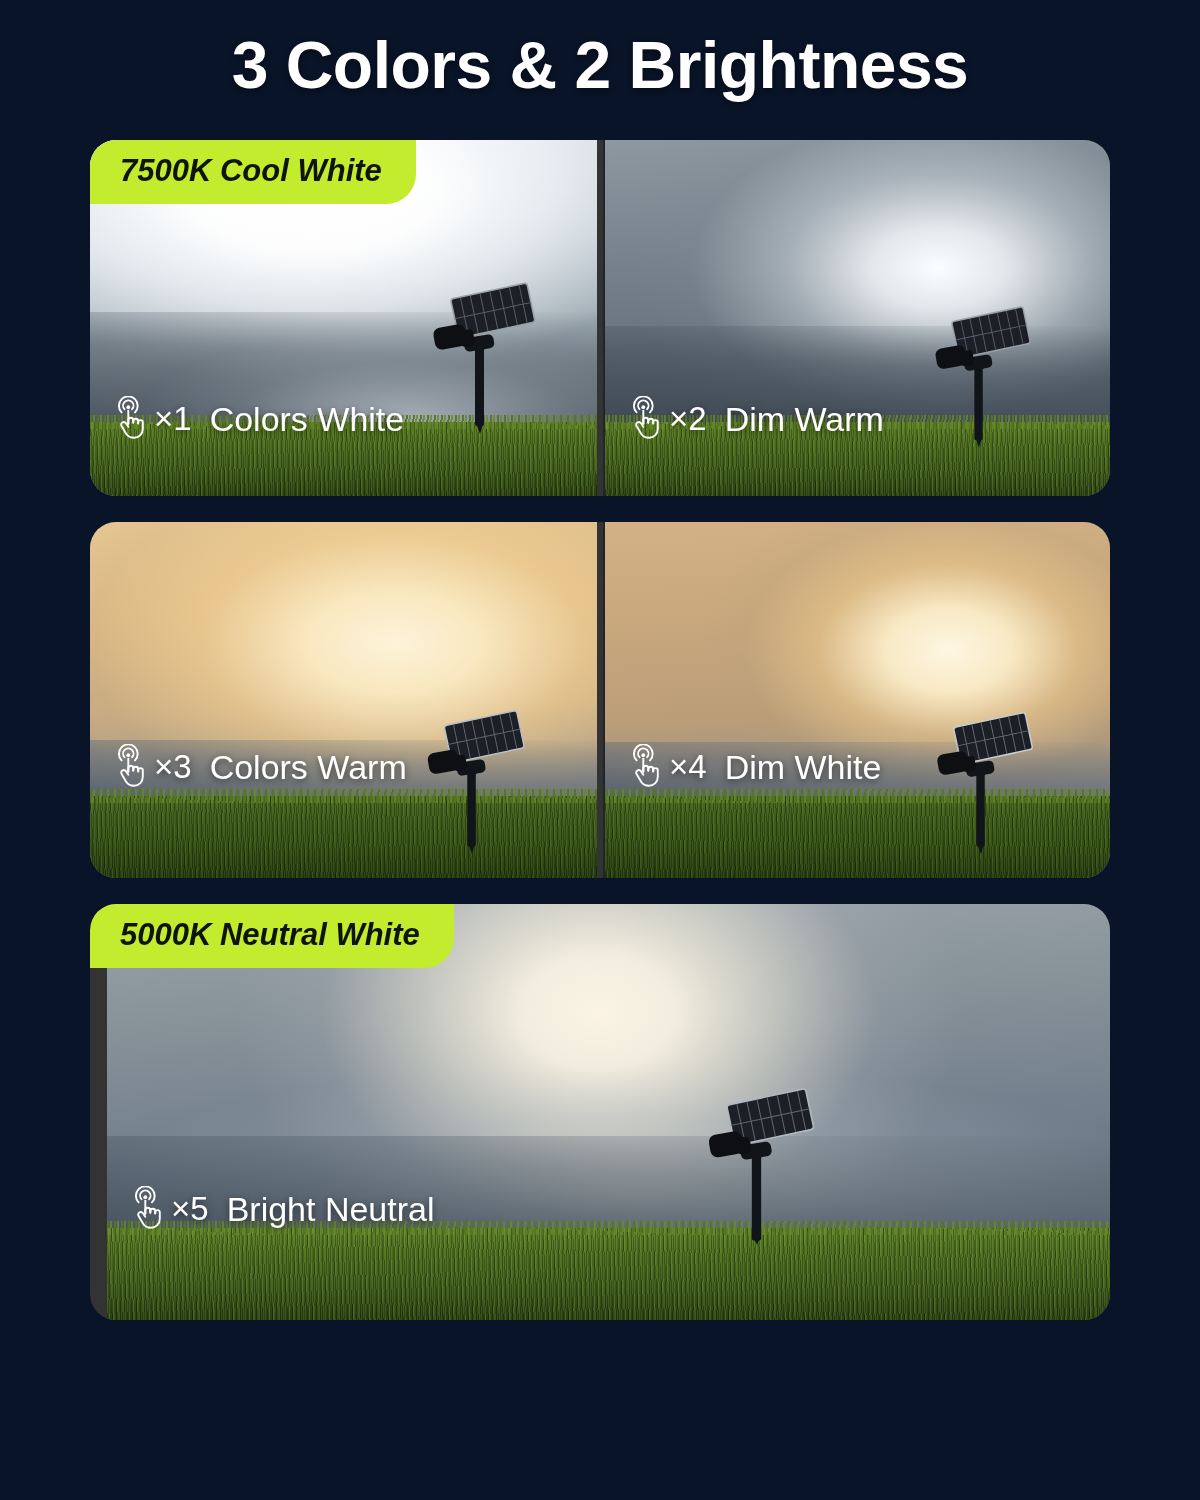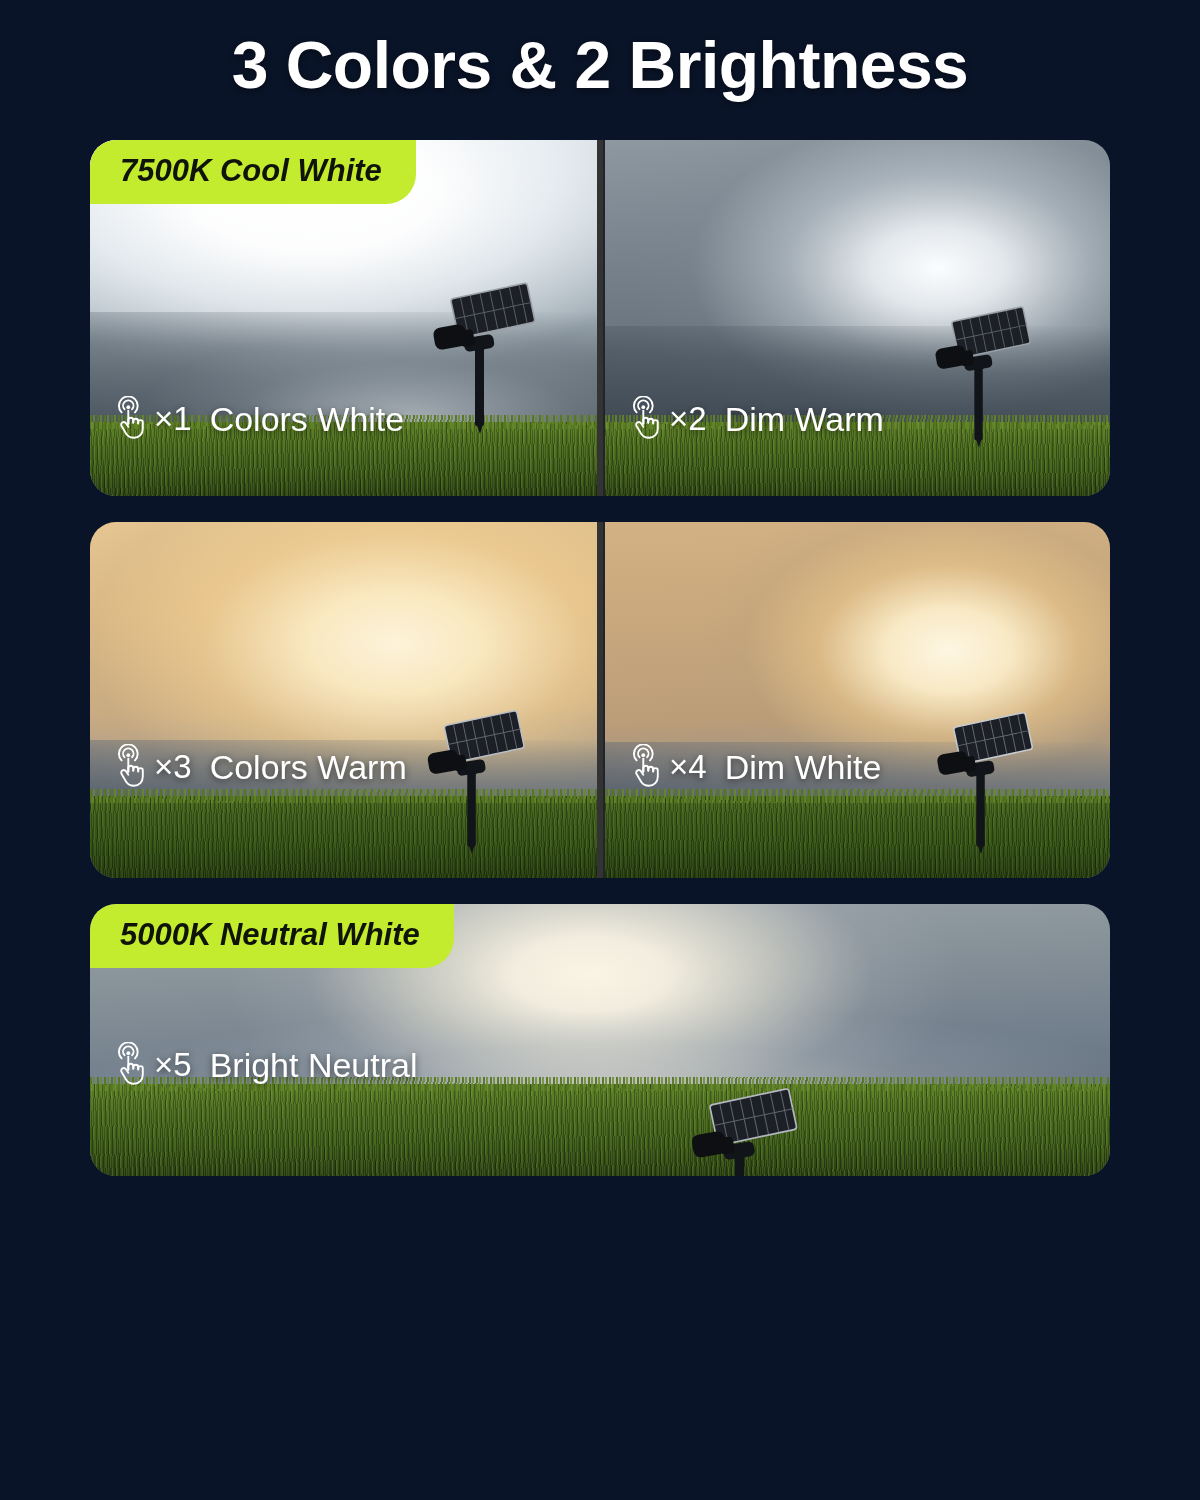--- a/index.html
+++ b/index.html
@@ -24,21 +24,21 @@
     letter-spacing:-0.2px;
   }
 
   
   .rows{ margin-top:40px; padding:0 90px; }
   .row{
     display:flex; width:1020px; height:356px;
     border-radius:26px; overflow:hidden; margin-bottom:26px;
     position:relative; background:#333;gap:6px;
   }
-  .row.tall{ height:272px; }
+  .row.tall{ height:416px;padding-left:17px; }
 
   .panel{ position:relative; flex:1 1 50%; overflow:hidden; }
   .panel.full{ flex:1 1 100%; }
   .panel + .panel{ border-left:2px solid rgba(18,24,34,.55); }
 
   
   .sky{ position:absolute; inset:0; }
   .glow{ position:absolute; inset:0; }
   .horizon{ position:absolute; left:0; right:0; }
 

